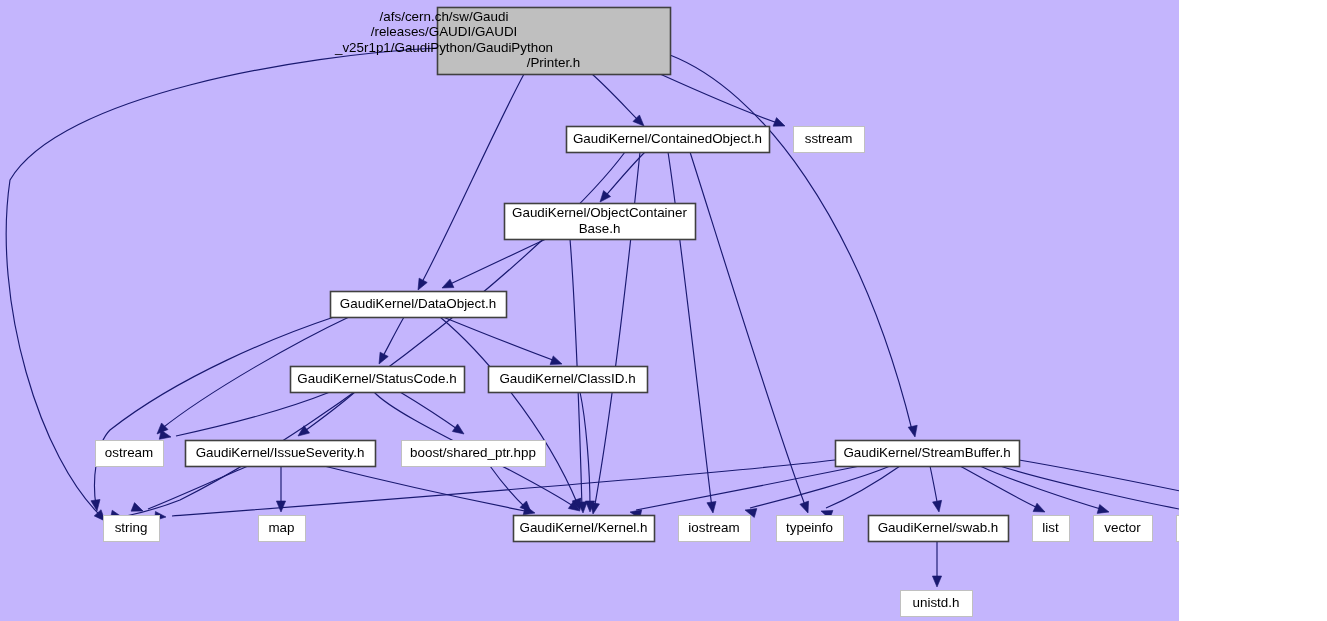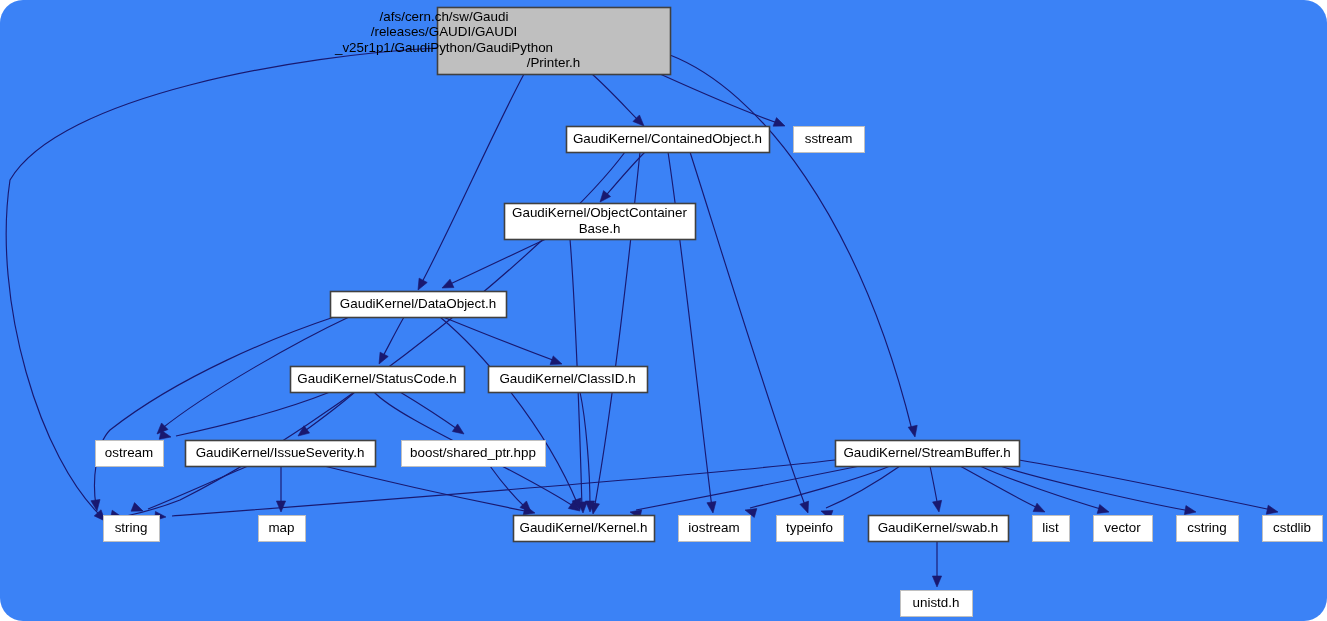--- a/index.html
+++ b/index.html
@@ -2,26 +2,25 @@
 <html><head>
 <meta charset="utf-8">
 <style>
   html, body {
     margin: 0;
     padding: 0;
     background: #ffffff;
   }
   #canvas {
     position: relative;
-    width: 1327px;
+    width: 1179px;
     height: 621px;
-    background: #3b82f6;
+    background: #c4b5fd;
     font-family: "Liberation Sans", sans-serif;
     overflow: hidden;
-    border-radius: 23px;
   }
   svg#graph {
     position: absolute;
     left: 0;
     top: 0;
     width: 1327px;
     height: 621px;
   }
   .node-rect {
     fill: #ffffff;

